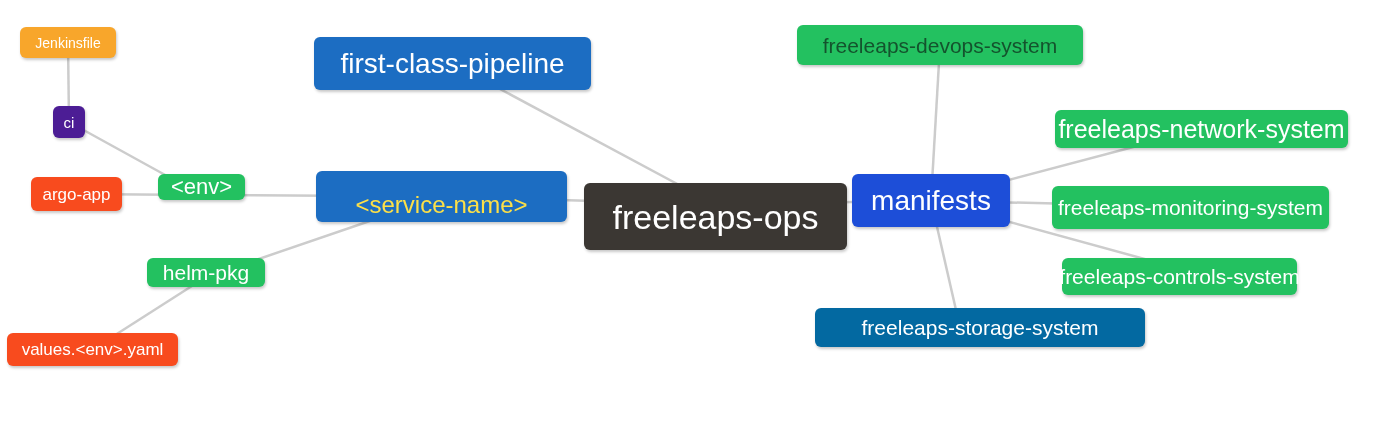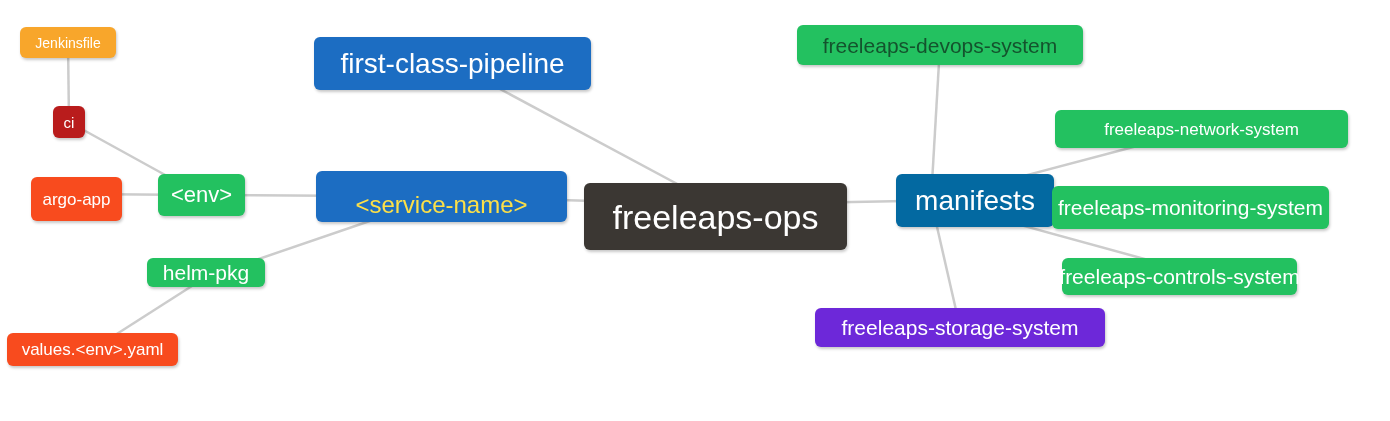--- a/index.html
+++ b/index.html
@@ -63,56 +63,56 @@
       <line x1="931" y1="200.5" x2="940" y2="45" stroke="#cccccc" stroke-width="2.5"></line>
       <line x1="931" y1="200.5" x2="1201.5" y2="129" stroke="#cccccc" stroke-width="2.5"></line>
       <line x1="931" y1="200.5" x2="1214.5" y2="207.5" stroke="#cccccc" stroke-width="2.5"></line>
       <line x1="931" y1="200.5" x2="1208.5" y2="276.5" stroke="#cccccc" stroke-width="2.5"></line>
       <line x1="931" y1="200.5" x2="960" y2="327.5" stroke="#cccccc" stroke-width="2.5"></line>
     </svg>
   <div class="node-layer" id="node-layer">
       <div class="node" style="left: 20px; top: 27px; width: 96px; height: 31px; background: rgb(248, 166, 43);">
         <span style="font-size: 14px; color: rgb(255, 255, 255);">Jenkinsfile</span>
       </div>
-      <div class="node" style="left: 53px; top: 106px; width: 32px; height: 32px; background: #b91c1c; justify-content: center;">
+      <div class="node" style="left: 53px; top: 106px; width: 32px; height: 32px; background: #4c1d95; justify-content: center;">
         <span style="font-size: 15px; color: rgb(255, 255, 255);">ci</span>
       </div>
-      <div class="node" style="left: 31px; top: 177px; width: 91px; height: 44px; background: rgb(248, 75, 30);">
+      <div class="node" style="left: 31px; top: 177px; width: 91px; height: 34px; background: rgb(248, 75, 30);">
         <span style="font-size: 17px; color: rgb(255, 255, 255);">argo-app</span>
       </div>
-      <div class="node" style="left: 158px; top: 174px; width: 87px; height: 42px; background: rgb(35, 193, 96);">
+      <div class="node" style="left: 158px; top: 174px; width: 87px; height: 26px; background: rgb(35, 193, 96);">
         <span style="font-size: 22px; color: rgb(255, 255, 255);">&lt;env&gt;</span>
       </div>
       <div class="node" style="left: 147px; top: 258px; width: 118px; height: 29px; background: rgb(35, 193, 96);">
         <span style="font-size: 21px; color: rgb(255, 255, 255);">helm-pkg</span>
       </div>
       <div class="node" style="left: 7px; top: 333px; width: 171px; height: 33px; background: rgb(248, 75, 30);">
         <span style="font-size: 17px; color: rgb(255, 255, 255);">values.&lt;env&gt;.yaml</span>
       </div>
       <div class="node" style="left: 314px; top: 37px; width: 277px; height: 53px; background: rgb(28, 109, 194);">
         <span style="font-size: 28px; color: rgb(255, 255, 255);">first-class-pipeline</span>
       </div>
       <div class="node" style="left: 316px; top: 171px; width: 251px; height: 51px; background: rgb(28, 109, 194);">
         <span style="font-size: 24px; color: #fde047; margin-top: 17px;">&lt;service-name&gt;</span>
       </div>
       <div class="node" style="left: 584px; top: 171px; width: 263px; height: 67px; background: rgb(59, 55, 51); margin-top: 12px;">
         <span style="font-size: 34px; color: rgb(255, 255, 255);">freeleaps-ops</span>
       </div>
-      <div class="node" style="left: 896px; top: 174px; width: 158px; height: 53px; background: #0369a1;">
+      <div class="node" style="left: 852px; top: 174px; width: 158px; height: 53px; background: #1d4ed8;">
         <span style="font-size: 28px; color: rgb(255, 255, 255);">manifests</span>
       </div>
       <div class="node" style="left: 797px; top: 25px; width: 286px; height: 40px; background: rgb(35, 193, 96);">
         <span style="font-size: 21px; color: #14532d;">freeleaps-devops-system</span>
       </div>
       <div class="node" style="left: 1055px; top: 110px; width: 293px; height: 38px; background: rgb(35, 193, 96);">
-        <span style="font-size: 17px; color: rgb(255, 255, 255);">freeleaps-network-system</span>
+        <span style="font-size: 25px; color: rgb(255, 255, 255);">freeleaps-network-system</span>
       </div>
       <div class="node" style="left: 1052px; top: 186px; width: 277px; height: 43px; background: rgb(35, 193, 96);">
         <span style="font-size: 21px; color: rgb(255, 255, 255);">freeleaps-monitoring-system</span>
       </div>
       <div class="node" style="left: 1062px; top: 258px; width: 235px; height: 37px; background: rgb(35, 193, 96);">
         <span style="font-size: 21px; color: rgb(255, 255, 255);">freeleaps-controls-system</span>
       </div>
-      <div class="node" style="left: 815px; top: 308px; width: 290px; height: 39px; background: #6d28d9;">
+      <div class="node" style="left: 815px; top: 308px; width: 330px; height: 39px; background: #0369a1;">
         <span style="font-size: 21px; color: rgb(255, 255, 255);">freeleaps-storage-system</span>
       </div>
     </div>
 </div>
 
 </body></html>

